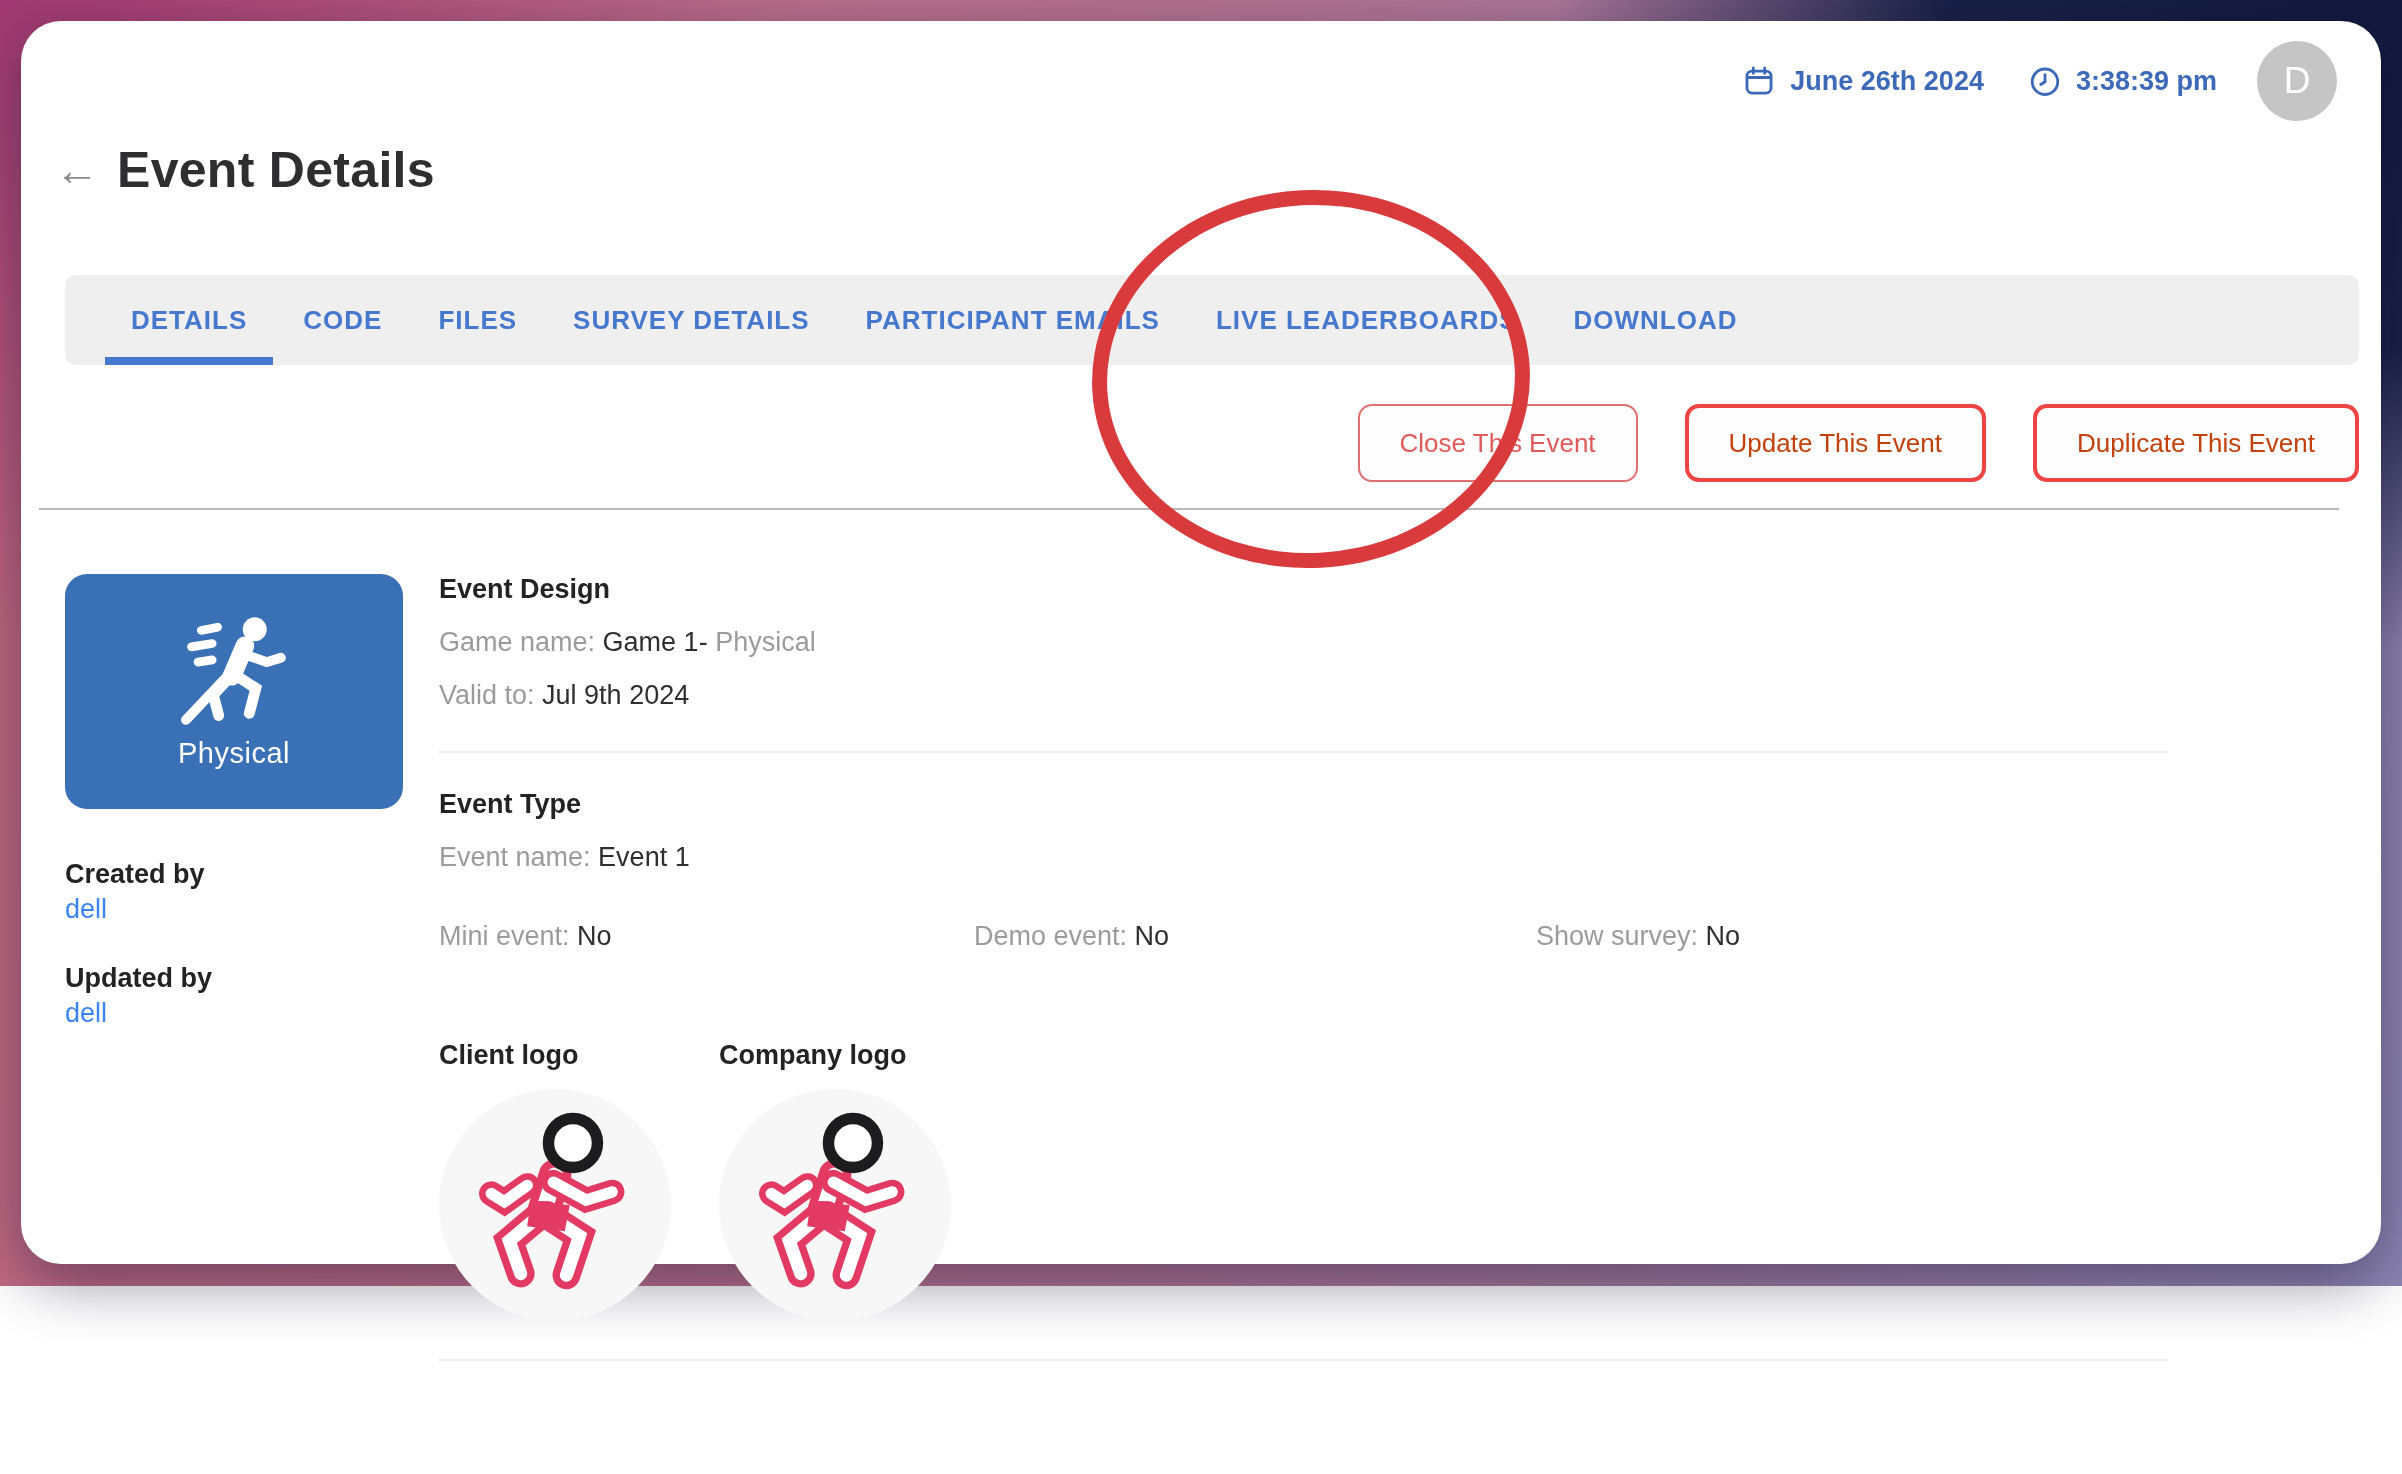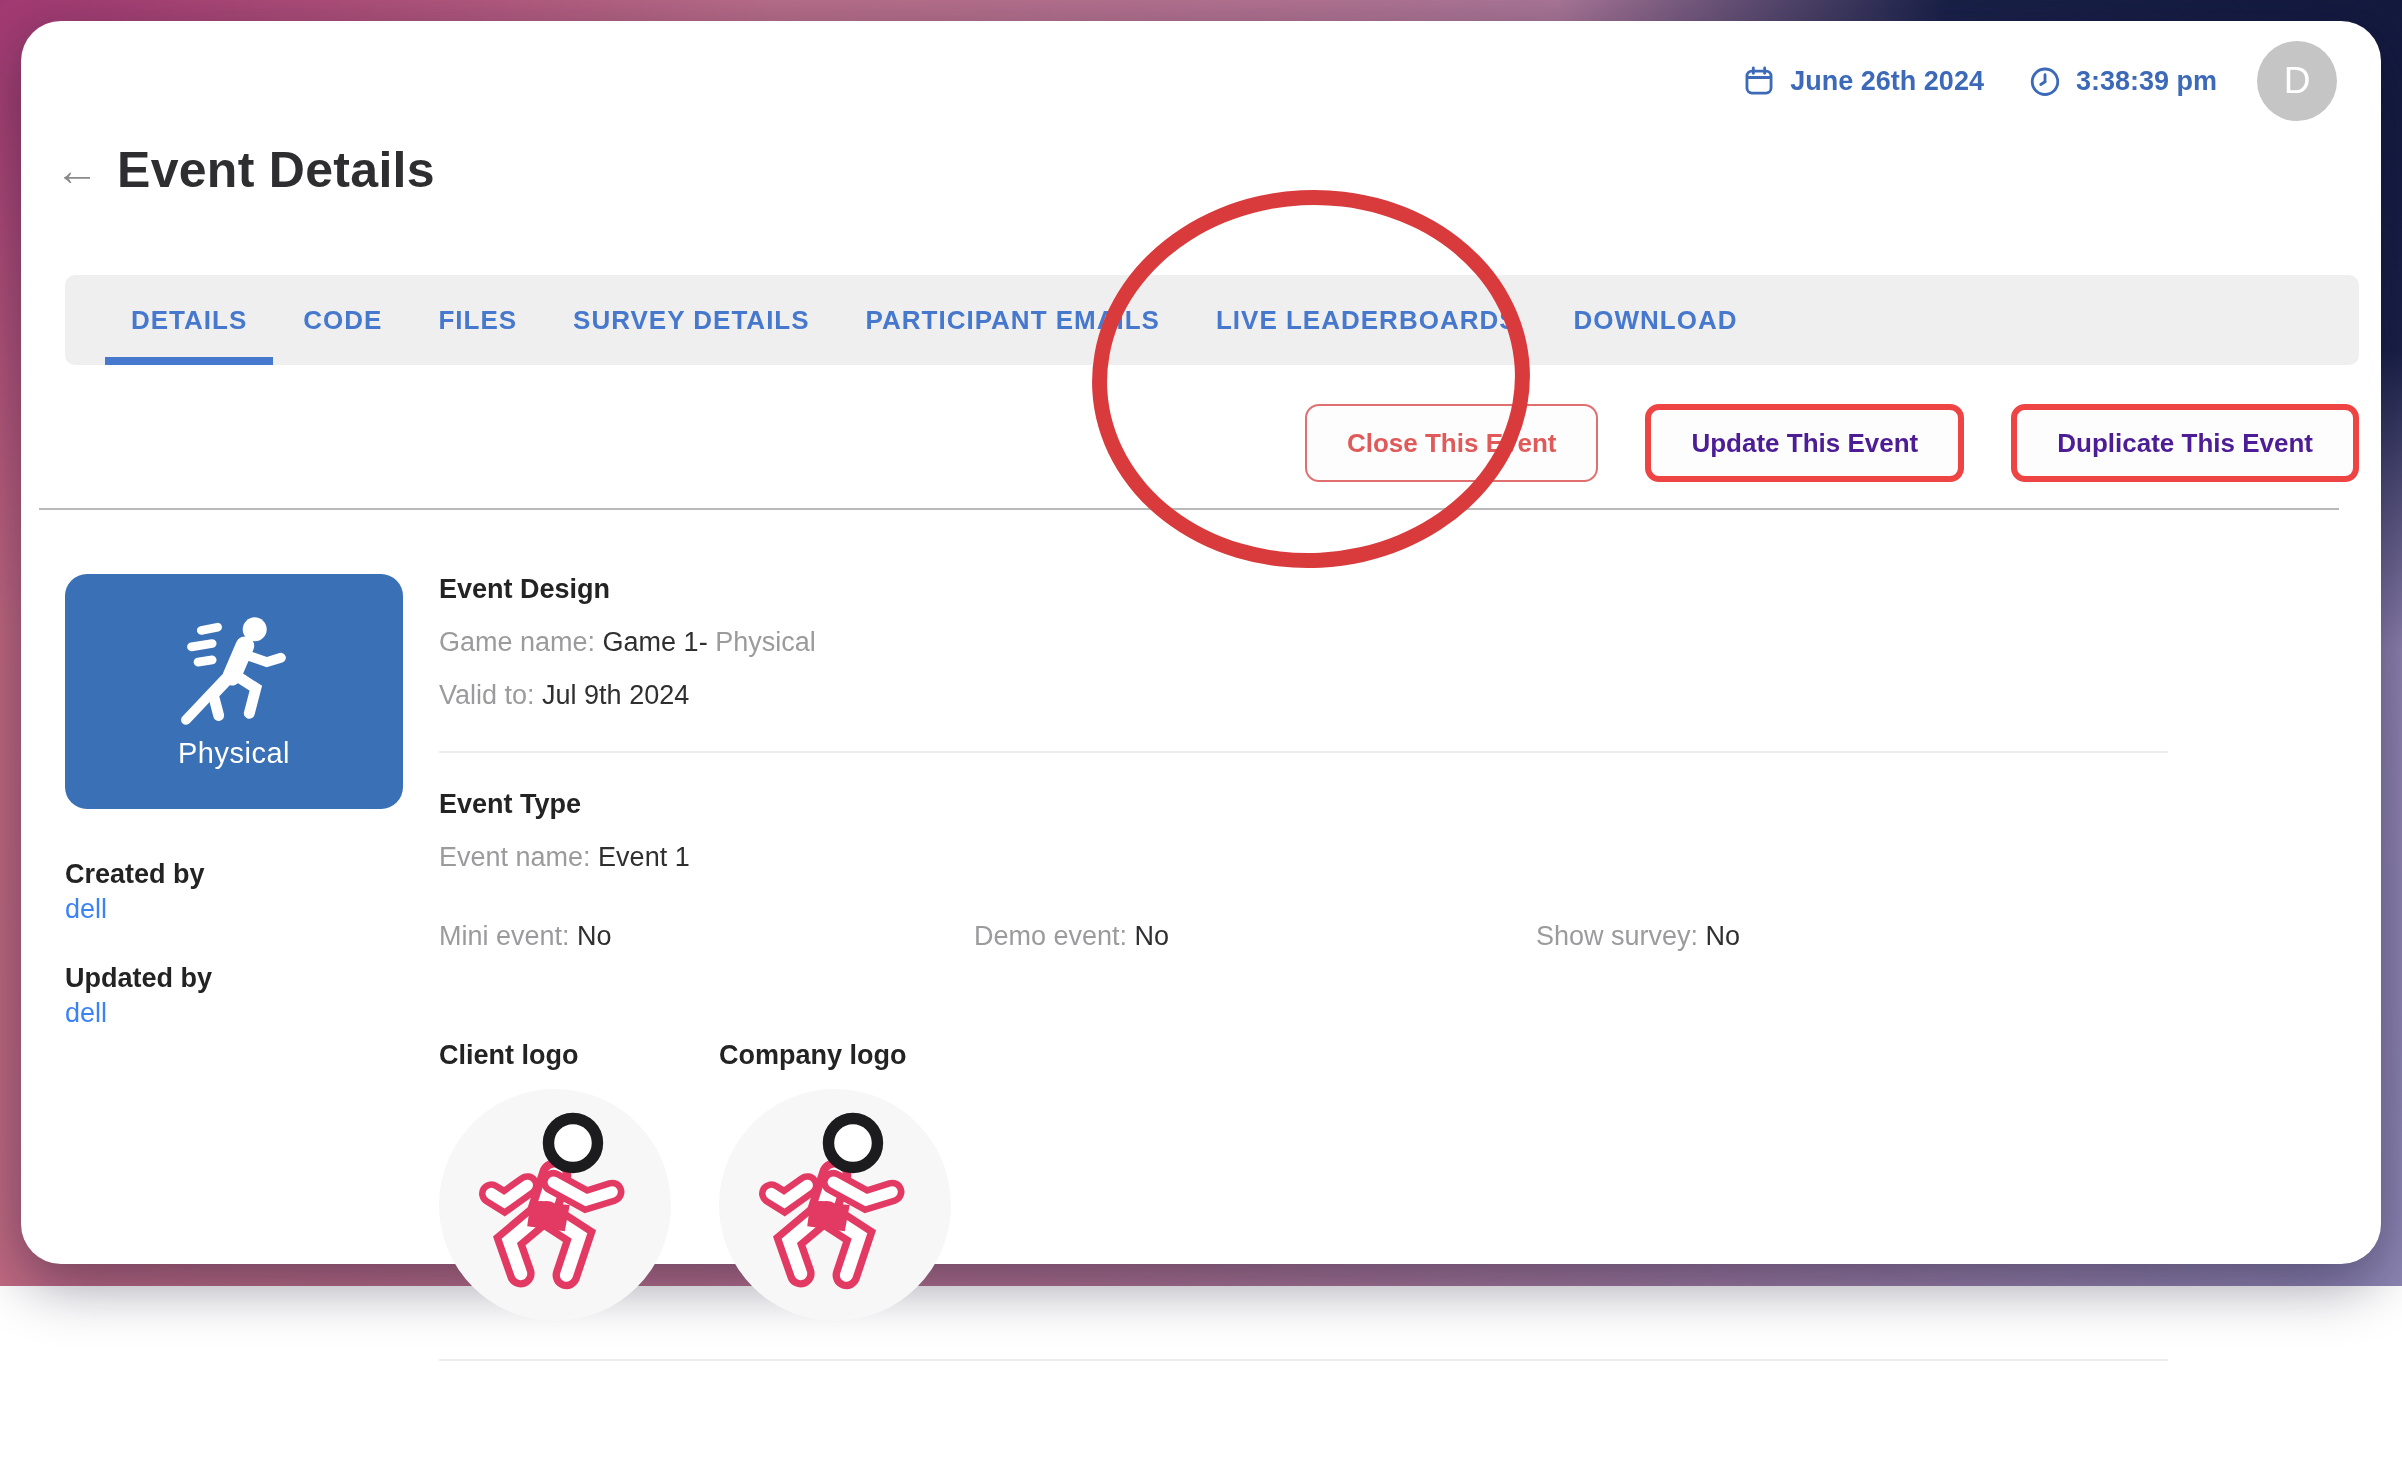--- a/index.html
+++ b/index.html
@@ -29,23 +29,23 @@
   .subtitle{margin-top:32px;color:#8f8f92;font-size:28px;}
   
   .tabbar{margin-top:76px;margin-right:-22px;height:90px;background:#f0efef;border-radius:10px;
     display:flex;align-items:stretch;gap:56px;padding-left:66px;}
   .tab{position:relative;display:flex;align-items:center;color:#4678cd;font-weight:bold;
     font-size:26px;letter-spacing:1px;cursor:pointer;white-space:nowrap;}
   .tab.active::after{content:"";position:absolute;left:-26px;right:-26px;bottom:0;height:8px;background:#4678cd;}
   
   .actions{display:flex;justify-content:flex-end;gap:47px;margin-top:39px;margin-right:-22px;}
   .btn{height:78px;border-radius:14px;background:#fdfdfd;font-family:inherit;
-    font-size:26px;font-weight:bold;padding:0 40px;cursor:pointer;}
+    font-size:26px;font-weight:normal;padding:0 40px;cursor:pointer;}
   .btn.danger{border:2px solid #e07070;color:#e05a5a;}
-  .btn.primary{border:6px solid #ef4444;color:#4c1d95;text-align:center;}
+  .btn.primary{border:4px solid #ef4444;color:#c2410c;text-align:center;}
   .rule-strong{height:2px;background:#b9b9b9;margin-top:26px;margin-left:-26px;margin-right:-2px;border:0;}
   
   .main{display:grid;grid-template-columns:338px 1fr;gap:36px;margin-top:64px;}
   .game-card{width:338px;height:235px;border-radius:22px;background:#3a70b5;
     display:flex;flex-direction:column;align-items:center;justify-content:center;gap:4px;}
   .game-card .label{color:#fff;font-size:29px;letter-spacing:.5px;}
   .byline{margin-top:50px;}
   .byline h4{margin:0;font-size:27px;font-weight:bold;color:#232323;}
   .byline .val{margin-top:4px;color:#3b82f6;font-size:27px;}
   .byline + .byline{margin-top:38px;}

